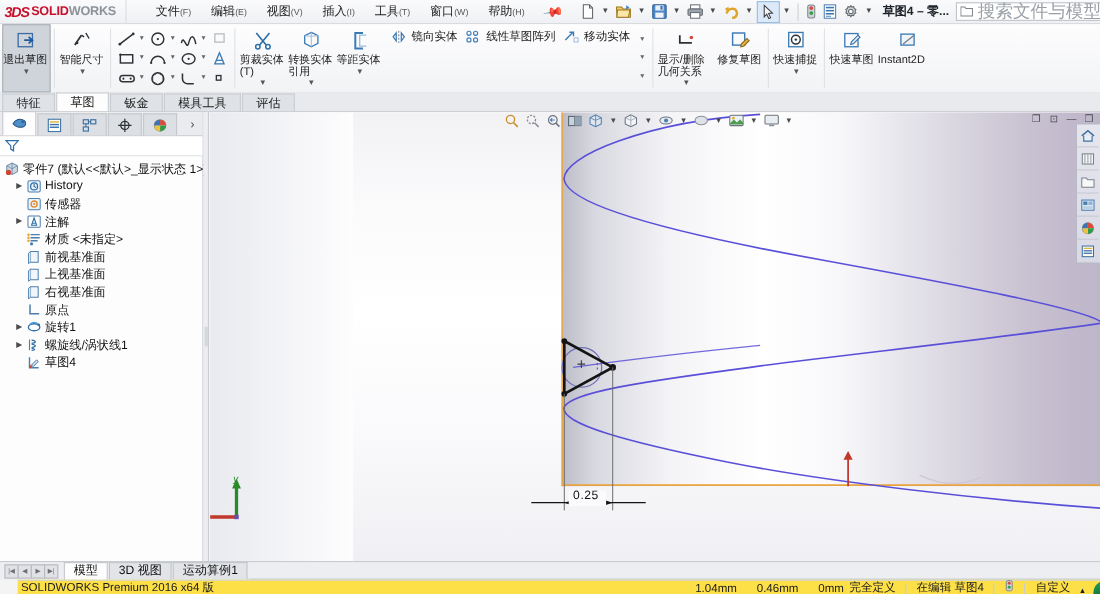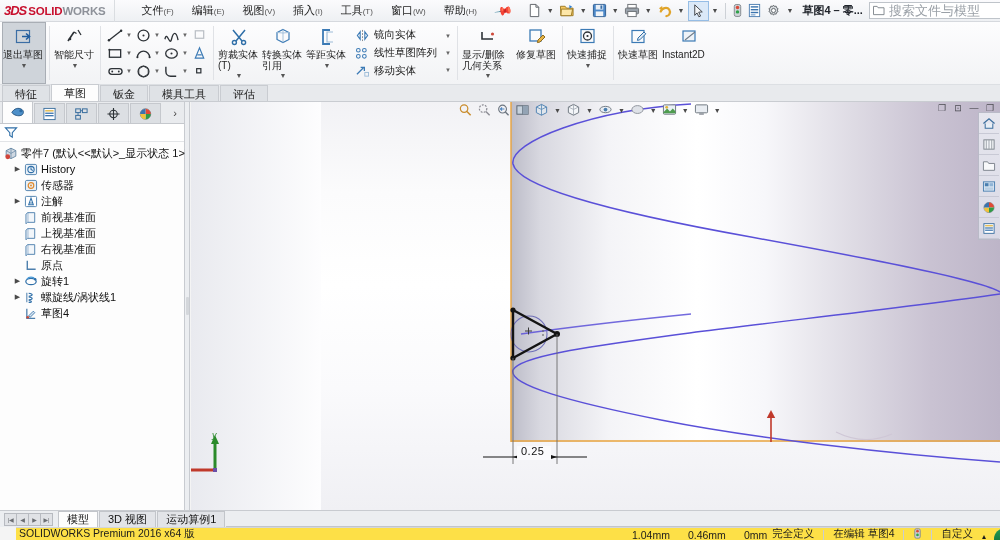--- a/index.html
+++ b/index.html
@@ -33,21 +33,21 @@
   .pin { color:#2b7bd4; margin:0 6px 0 10px; font-size:12px; transform:rotate(35deg); display:inline-block;}
   .tb-sep { width:1px; height:16px; background:#cdd1d6; margin:0 4px; }
   .qat { display:flex; align-items:center; height:22px; }
   .qbtn { display:flex; align-items:center; height:20px; padding:0 2px; cursor:default;}
   .caret { font-size:7px; color:#4a4a4a; margin:0 3px; }
   .doctitle { font-size:11px; font-weight:bold; color:#20242b; margin:0 4px 0 6px; white-space:nowrap; }
   .searchbox {
     display:flex; align-items:center; width:150px; height:17px;
     background:#fff; border:1px solid #bfc4ca; margin-left:2px; padding:0 3px;
   }
-  .searchbox .ph { color:#9aa0a7; font-size:13px; margin-left:4px; }
+  .searchbox .ph { color:#9aa0a7; font-size:16px; margin-left:4px; }
 
   
   .ribbon {
     position:absolute; left:0; top:22px; width:1000px; height:63px;
     background:linear-gradient(#fdfdfe,#f2f3f5);
     border-bottom:1px solid #dcdfe3;
     display:flex; align-items:stretch; padding-left:2px;
   }
   .rsep { width:1px; background:#e0e2e6; margin:4px 3px; }
   .bigbtn {
@@ -61,21 +61,21 @@
   }
   .bigbtn .dd { font-size:7px; color:#555; margin-top:1px;}
   .ico { width:22px; height:22px; display:flex;align-items:center;justify-content:center;}
   .ico svg { display:block; }
 
   .toolgrid { display:flex; flex-direction:column; justify-content:center; padding:2px 1px;}
   .toolrow { display:flex; align-items:center; height:18px; }
   .tbtn { width:20px;height:18px; display:flex;align-items:center;justify-content:center;cursor:default;}
   .mini-caret { font-size:6px;color:#666; width:8px; text-align:center;}
 
-  .txtcol { display:flex; flex-direction:column; justify-content:center; padding:2px 2px;}
+  .txtcol { display:flex; flex-direction:row; justify-content:center; padding:2px 2px;}
   .txtrow { display:flex; align-items:center; height:18px; padding:0 3px; cursor:default; white-space:nowrap;}
   .txtrow .lbl { font-size:10.5px; margin-left:4px; color:#1b1b1b;}
   .ddcol { display:flex; flex-direction:column; justify-content:space-around; padding:6px 2px;}
 
   
   .cmdtabs {
     position:absolute; left:0; top:85px; width:1000px; height:17px;
     background:#e8eaed; border-bottom:1px solid #c9ccd1;
     display:flex; align-items:flex-end; padding-left:2px;
   }
@@ -635,20 +635,33 @@
         <span class="ticon">
           <svg width="14" height="13" viewBox="0 0 15 14">
               <rect x="1.5" y="1.5" width="12" height="11" rx="1" fill="#fff" stroke="#4d7fad"></rect>
               <path d="M7.5 3.4L5 10.5h5z" fill="none" stroke="#2f6fa8" stroke-width="1.1"></path>
               <path d="M5.9 8.6h3.2" stroke="#2f6fa8" stroke-width="1"></path>
             </svg>
         </span>
         <span class="tlbl">注解</span>
       </div>
 
+      <div class="trow" style="padding-left:10px">
+        <span class="tarrow"></span>
+        <span class="ticon">
+          <svg width="14" height="13" viewBox="0 0 15 14">
+              <path d="M4 2.5h9M4 5.5h9M4 8.5h7" stroke="#4d7fad" stroke-width="1.3"></path>
+              <circle cx="2" cy="2.5" r="1.2" fill="#e0a42a"></circle>
+              <circle cx="2" cy="5.5" r="1.2" fill="#e0a42a"></circle>
+              <circle cx="2" cy="8.5" r="1.2" fill="#e0a42a"></circle>
+              <circle cx="5" cy="11.5" r="1.6" fill="#4d7fad"></circle>
+            </svg>
+        </span>
+        <span class="tlbl">材质 &lt;未指定&gt;</span>
+      </div>
 
       <div class="trow" style="padding-left:10px">
         <span class="tarrow"></span>
         <span class="ticon">
           <svg width="14" height="13" viewBox="0 0 15 14">
               <path d="M4 1.8h7.5v10.4H4z" fill="#f2f6fa" stroke="#4d7fad" stroke-width="1"></path>
               <path d="M4 1.8l-2 1.6v10.4l2-1.8" fill="#dbe6f0" stroke="#4d7fad" stroke-width="0.9"></path>
             </svg>
         </span>
         <span class="tlbl">前视基准面</span>

